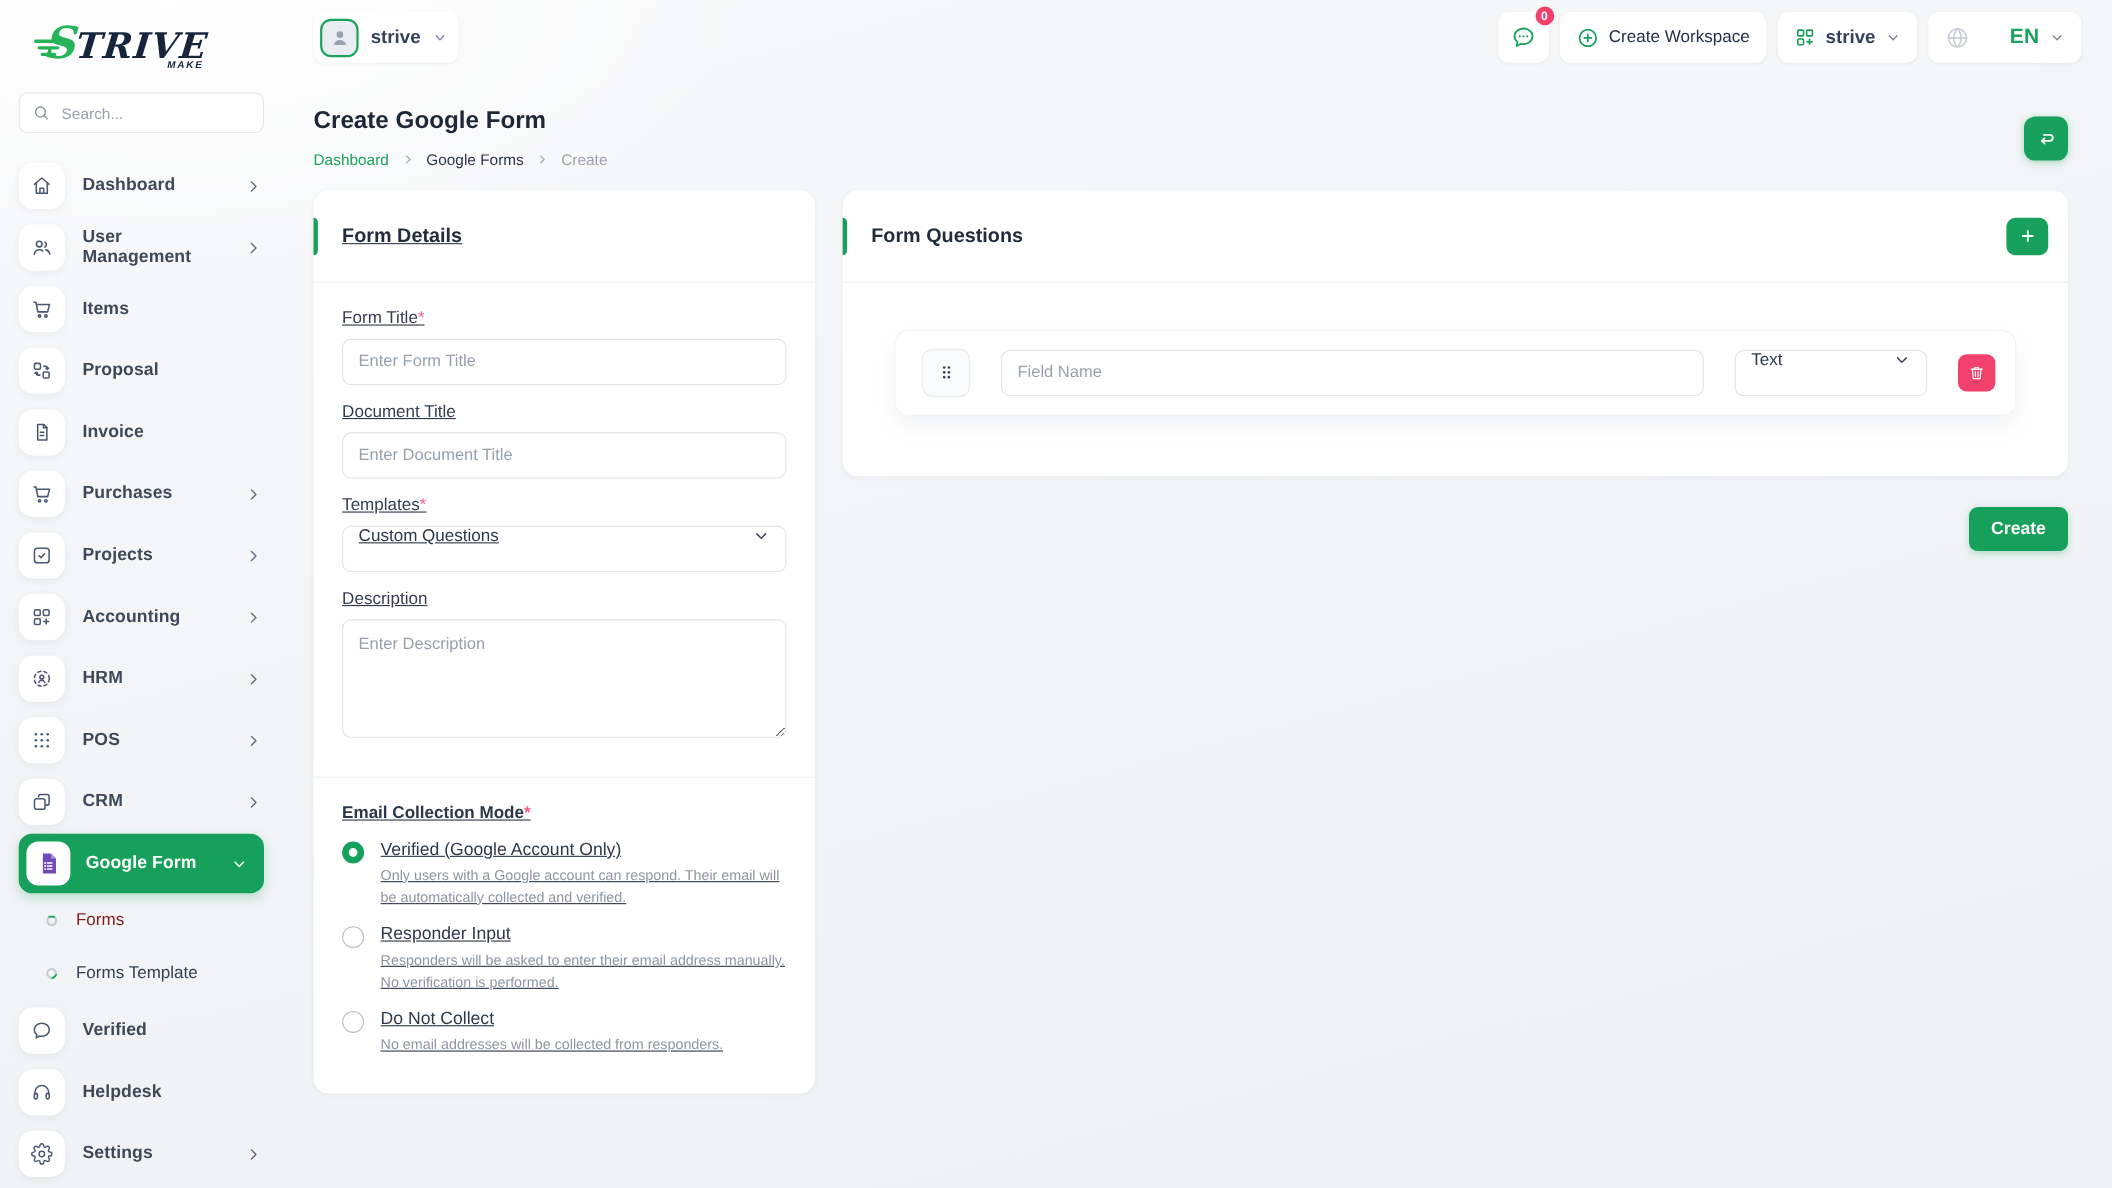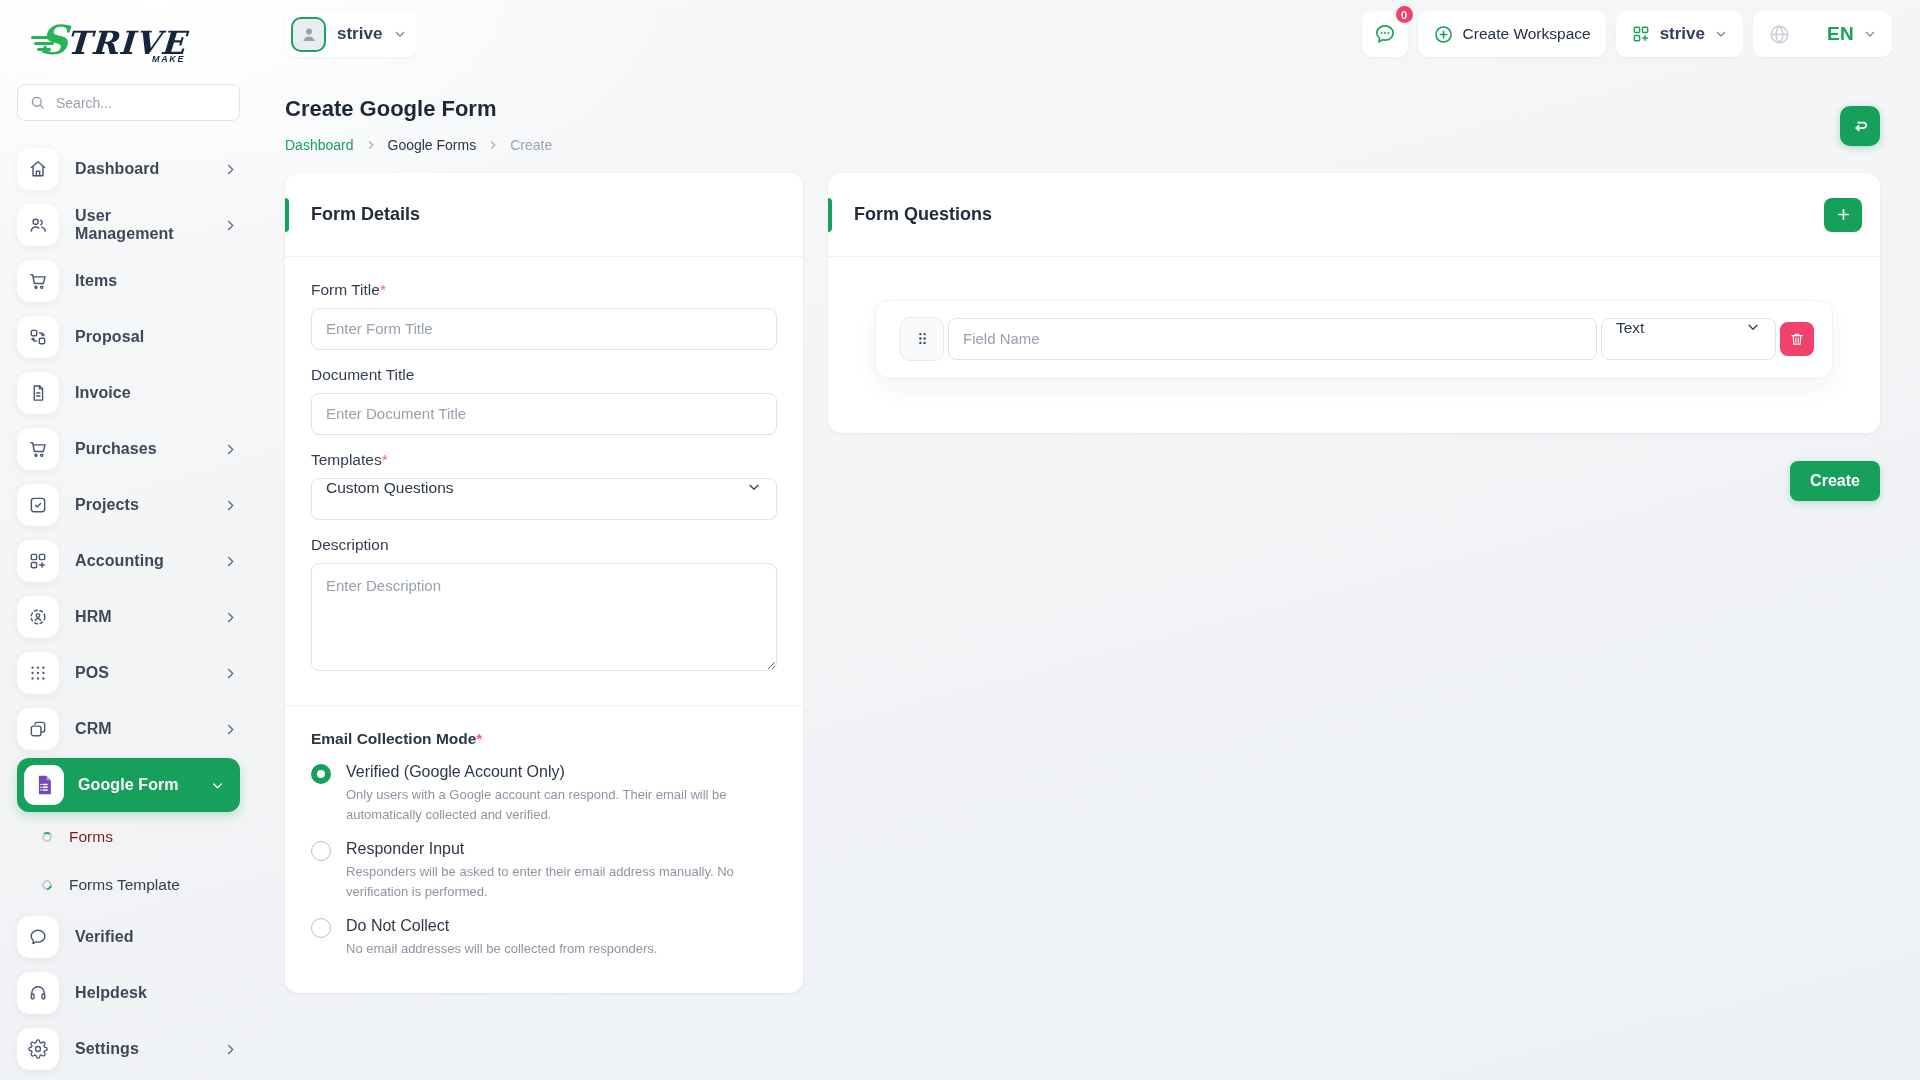--- a/index.html
+++ b/index.html
@@ -87,21 +87,21 @@
     background:#17a05b; color:#fff; display:flex; align-items:center; justify-content:center; cursor:pointer;
     box-shadow:0 2px 7px rgba(23,160,91,.32); }
 
   .content-row { margin-top:20px; display:flex; gap:25px; align-items:flex-start; }
   .card { background:#fff; border-radius:14px; box-shadow:0 1px 4px rgba(20,30,55,.05); position:relative; }
   .card-header { height:84px; display:flex; align-items:center; padding:0 26px; border-bottom:1px solid #eef0f3; position:relative; }
   .card-header::before { content:""; position:absolute; left:0; top:25px; width:4px; height:34px; background:#17a05b; border-radius:0 4px 4px 0; }
   .card-title { font-size:18px; font-weight:700; color:#222c3d; }
 
   
-  .details-card { width:518px; flex:none; }
+  .details-card { width:456px; flex:none;text-decoration:underline; }
   .details-body { padding:16px 26px 34px; }
   .field-label { font-size:15.5px; color:#333e50; margin:16px 0 9px; display:block; }
   .req { color:#fd5c87; }
   .text-input { width:100%; height:42px; border:1px solid #dfe3e8; border-radius:8px; padding:0 14px;
     font-size:15px; color:#2c3747; outline:none; background:#fff; font-family:inherit; }
   textarea.text-input { height:108px; padding:11px 14px; resize:vertical; line-height:1.45; }
   .select { height:42px; border:1px solid #dfe3e8; border-radius:8px; background:#fff; display:flex; align-items:flex-start;
     justify-content:space-between; padding:0 14px; font-size:15.5px; color:#2c3747; cursor:pointer; }
   .select .chev { color:#39445a; }
   .section-divider { border:none; border-top:1px solid #edeff2; margin:30px -26px 0; }
@@ -114,21 +114,21 @@
   .radio-desc { font-size:13px; color:#8c95a2; line-height:1.55; margin-top:4px; max-width:430px; }
 
   
   .questions-col { flex:1; display:flex; flex-direction:column; min-width:0; }
   .questions-card { width:100%; }
   .add-btn { position:absolute; right:18px; top:25px; width:38px; height:34px; border-radius:8px; border:none;
     background:#17a05b; color:#fff; display:flex; align-items:center; justify-content:center; cursor:pointer; }
   .questions-body { padding:44px 48px 56px; }
   .question-row { background:#fff; border-radius:12px; padding:16px 18px 16px 24px;
     box-shadow:0 0 0 1px #f0f2f5, 0 10px 22px rgba(25,35,60,.06);
-    display:flex; align-items:center; gap:4px; }
+    display:flex; align-items:center; gap:28px; }
   .drag-handle { width:44px; height:44px; border-radius:10px; border:1px solid #e7eaee; background:#f9fafb;
     display:flex; align-items:center; justify-content:center; color:#3c4657; flex:none; cursor:grab; }
   .qf-input { flex:1; min-width:0; }
   .type-select { width:175px; flex:none; }
   .delete-btn { width:34px; height:34px; border-radius:8px; border:none; background:#f1416c; color:#fff; flex:none;
     display:flex; align-items:center; justify-content:center; cursor:pointer; }
 
   .create-row { display:flex; justify-content:flex-end; margin-top:28px; }
   .create-btn { width:90px; height:40px; border-radius:8px; border:none; background:#17a05b; color:#fff;
     font-size:16px; font-weight:600; cursor:pointer; font-family:inherit; box-shadow:0 2px 7px rgba(23,160,91,.28); }

